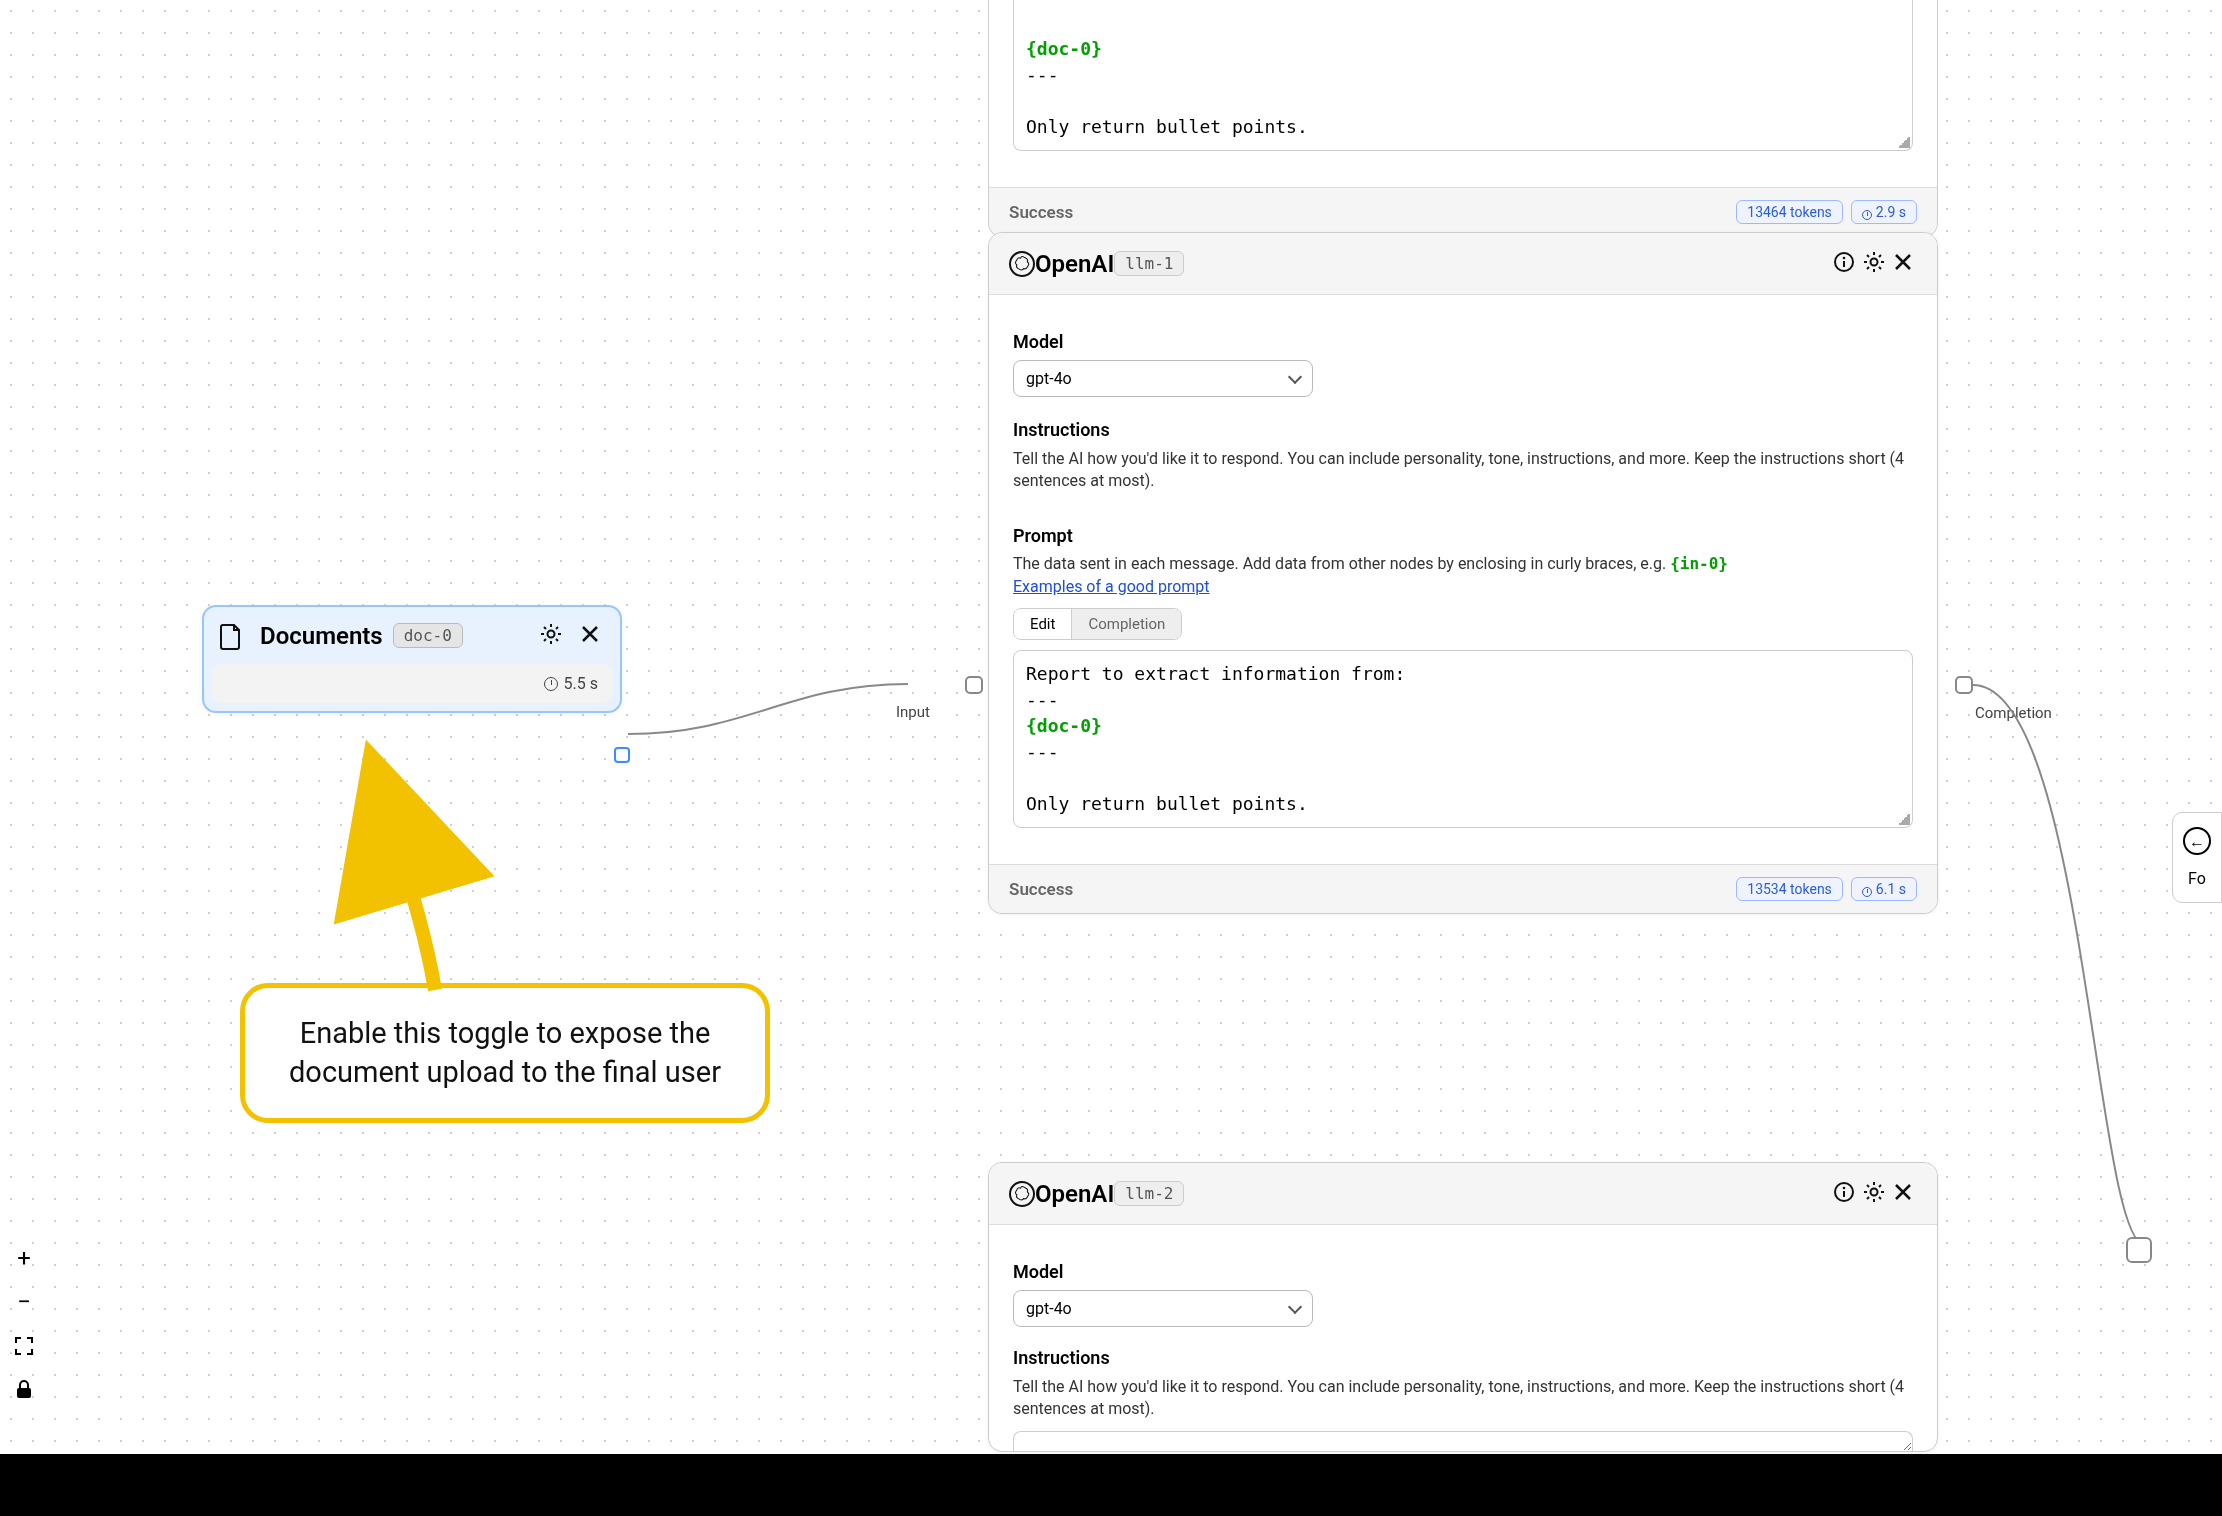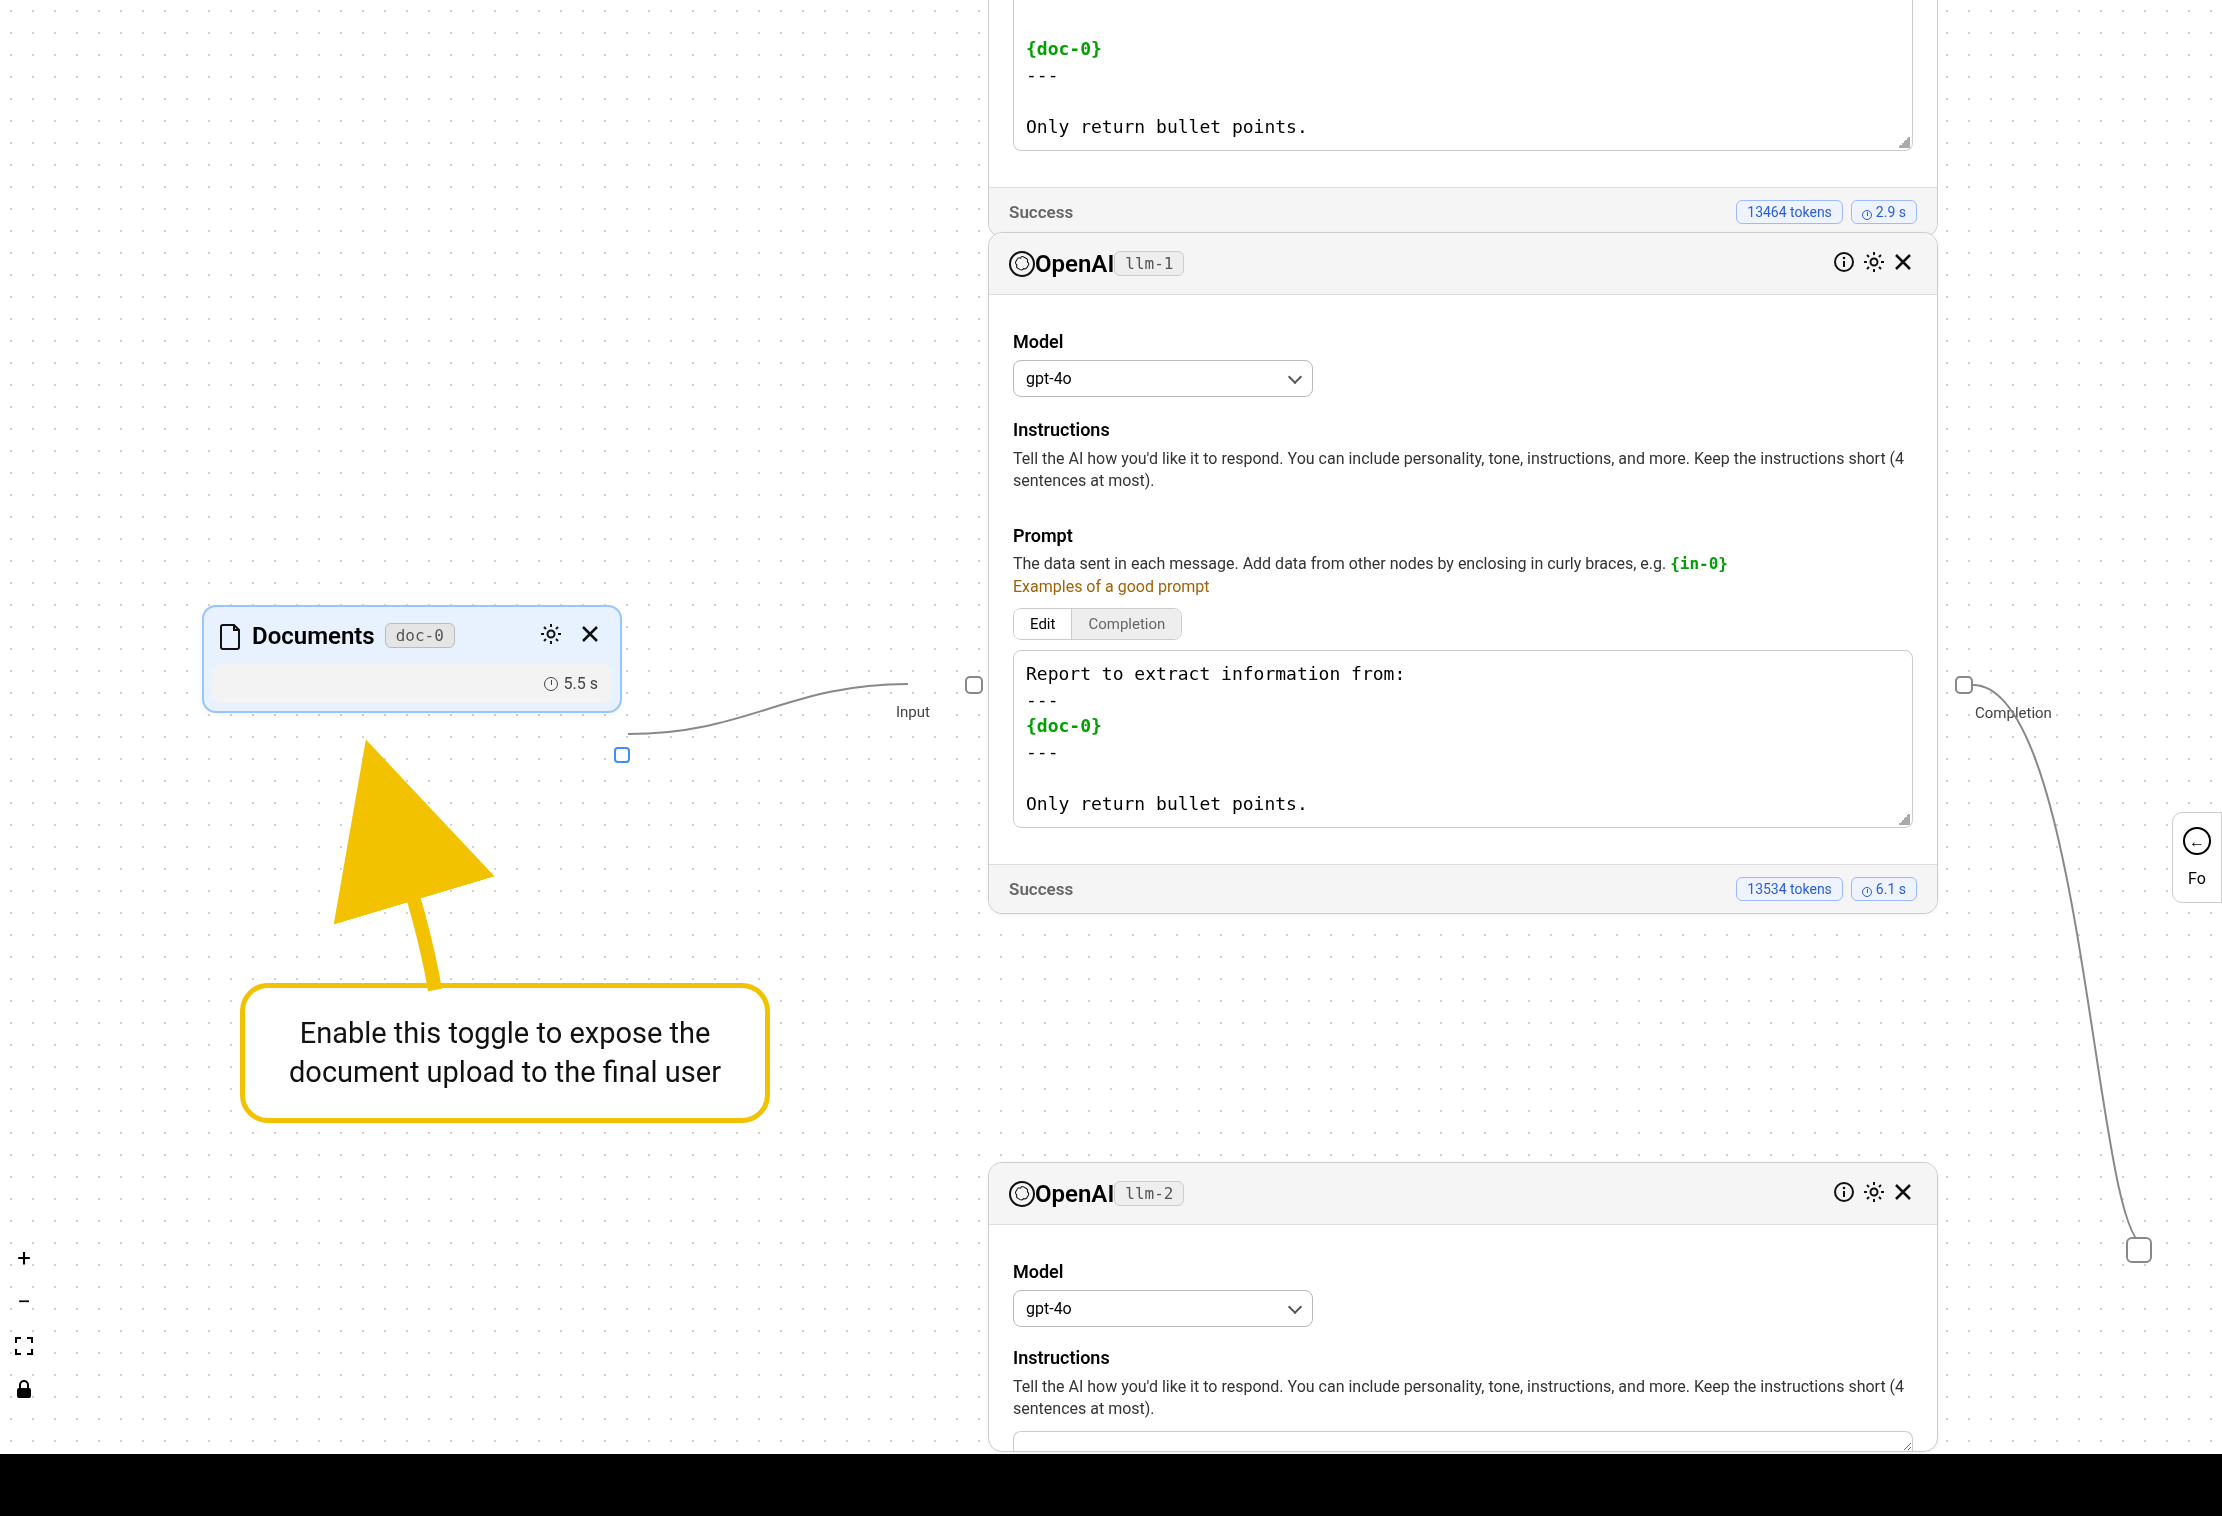--- a/index.html
+++ b/index.html
@@ -26,21 +26,21 @@
   border: 2px solid #99c5ff;
   border-radius: 14px;
   box-shadow: 0 2px 6px rgba(0,0,0,0.05);
 }
 .doc-head {
   display: flex;
   align-items: center;
   padding: 12px 16px;
   gap: 10px;
 }
-.doc-head .title { font-size: 24px; font-weight: 600; }
+.doc-head .title { font-size: 24px; font-weight: 600; margin-left: 8px; }
 .doc-id {
   background: #e5e5e5;
   border: 1px solid #bbb;
   border-radius: 6px;
   padding: 2px 10px;
   font-family: ui-monospace, Menlo, Consolas, monospace;
   font-size: 16px;
   color: #555;
 }
 .doc-head .spacer { flex: 1; }
@@ -209,21 +209,21 @@
   font-size: 18px;
   line-height: 1.45;
   min-height: 160px;
   resize: both;
   white-space: pre-wrap;
   position: relative;
 }
 .resize-grip { position:absolute; right:2px; bottom:2px; width:12px; height:12px; background: linear-gradient(135deg, transparent 50%, #aaa 50%); }
 .prompt-help { font-size: 16px; color: #333; margin-bottom: 4px; }
 .prompt-help .ph { font-family: ui-monospace, Menlo, monospace; color: #00a000; font-weight: 600; }
-.ex-link { color: #a16207; font-size: 16px; cursor:pointer; display:inline-block; margin-bottom: 12px; }
+.ex-link { color: #1d4ed8; text-decoration: underline; font-size: 16px; cursor:pointer; display:inline-block; margin-bottom: 12px; }
 .tabs { display:flex; gap:0; margin-bottom:10px; border:1px solid #ccc; border-radius:8px; overflow:hidden; width:fit-content;}
 .tab { padding: 6px 16px; font-size: 15px; background:#eee; cursor:pointer; color:#666; border-right:1px solid #ccc;}
 .tab:last-child{border-right:none;}
 .tab.active { background:#fff; color:#000; }
 .prompt-area {
   width: 100%;
   border: 1px solid #ccc;
   border-radius: 8px;
   padding: 10px 12px;
   font-family: ui-monospace, Menlo, Consolas, monospace;

